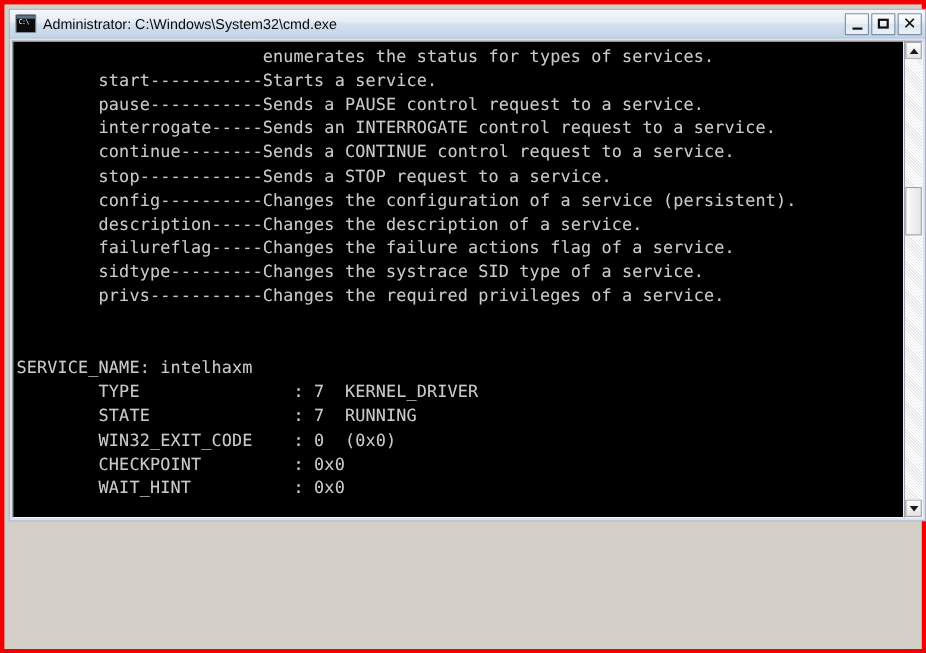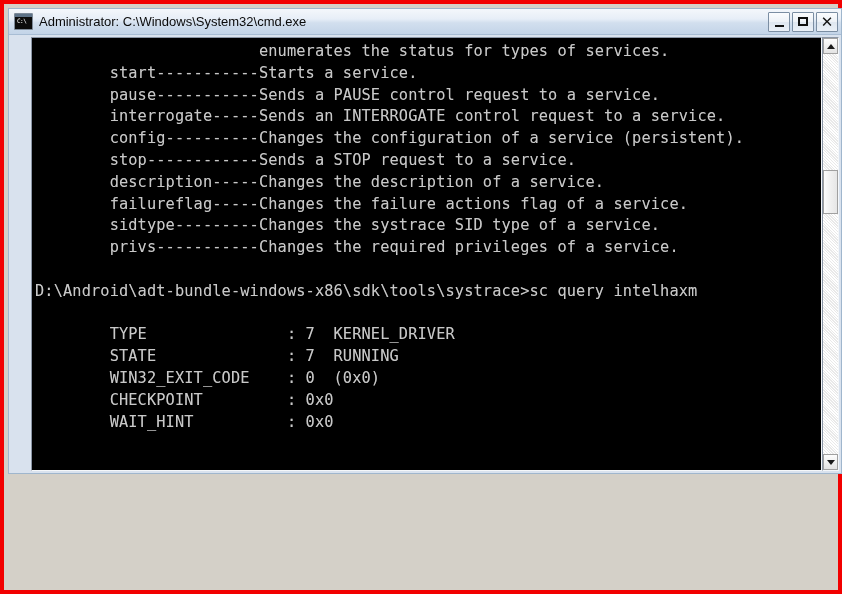--- a/index.html
+++ b/index.html
@@ -156,21 +156,20 @@
   #console-outer {
     flex: 1 1 auto;
     position: relative;
     box-sizing: border-box;
     border-top: 1px solid #8a95a5;
     border-left: 1px solid #8a95a5;
     border-right: 1px solid #f4f7fa;
     border-bottom: 1px solid #f4f7fa;
     background: #fca5a5;
     overflow: hidden;
-    margin-left: 20px;
   }
 
   #console-screen {
     position: absolute;
     left: 0; top: 0; right: 0; bottom: 0;
     background: #000000;
     overflow: hidden;
     padding: 3px 0 0 3px;
     box-sizing: border-box;
   }
@@ -266,29 +265,30 @@
     </div>
 
     <div id="client-area">
 
       <div id="console-outer">
         <div id="console-screen">
             <div class="console-line">                        enumerates the status for types of services.</div>
             <div class="console-line">        start-----------Starts a service.</div>
             <div class="console-line">        pause-----------Sends a PAUSE control request to a service.</div>
             <div class="console-line">        interrogate-----Sends an INTERROGATE control request to a service.</div>
+            <div class="console-line">        continue--------Sends a CONTINUE control request to a service.</div>
+            <div class="console-line">        stop------------Sends a STOP request to a service.</div>
             <div class="console-line">        config----------Changes the configuration of a service (persistent).</div>
-            <div class="console-line">        stop------------Sends a STOP request to a service.</div>
             <div class="console-line">        description-----Changes the description of a service.</div>
             <div class="console-line">        failureflag-----Changes the failure actions flag of a service.</div>
             <div class="console-line">        sidtype---------Changes the systrace SID type of a service.</div>
             <div class="console-line">        privs-----------Changes the required privileges of a service.</div>
             <div class="console-line">&nbsp;</div>
-            <div class="console-line">D:\Android\adt-bundle-windows-x86\sdk\tools\systrace&gt;sc query intelhaxm</div>
             <div class="console-line">&nbsp;</div>
+            <div class="console-line">SERVICE_NAME: intelhaxm</div>
             <div class="console-line">        TYPE               : 7  KERNEL_DRIVER</div>
             <div class="console-line">        STATE              : 7  RUNNING</div>
             <div class="console-line">        WIN32_EXIT_CODE    : 0  (0x0)</div>
             <div class="console-line">        CHECKPOINT         : 0x0</div>
             <div class="console-line">        WAIT_HINT          : 0x0</div>
             <div class="console-line">&nbsp;</div>
           </div>
       </div>
 
       <div id="vscrollbar">

